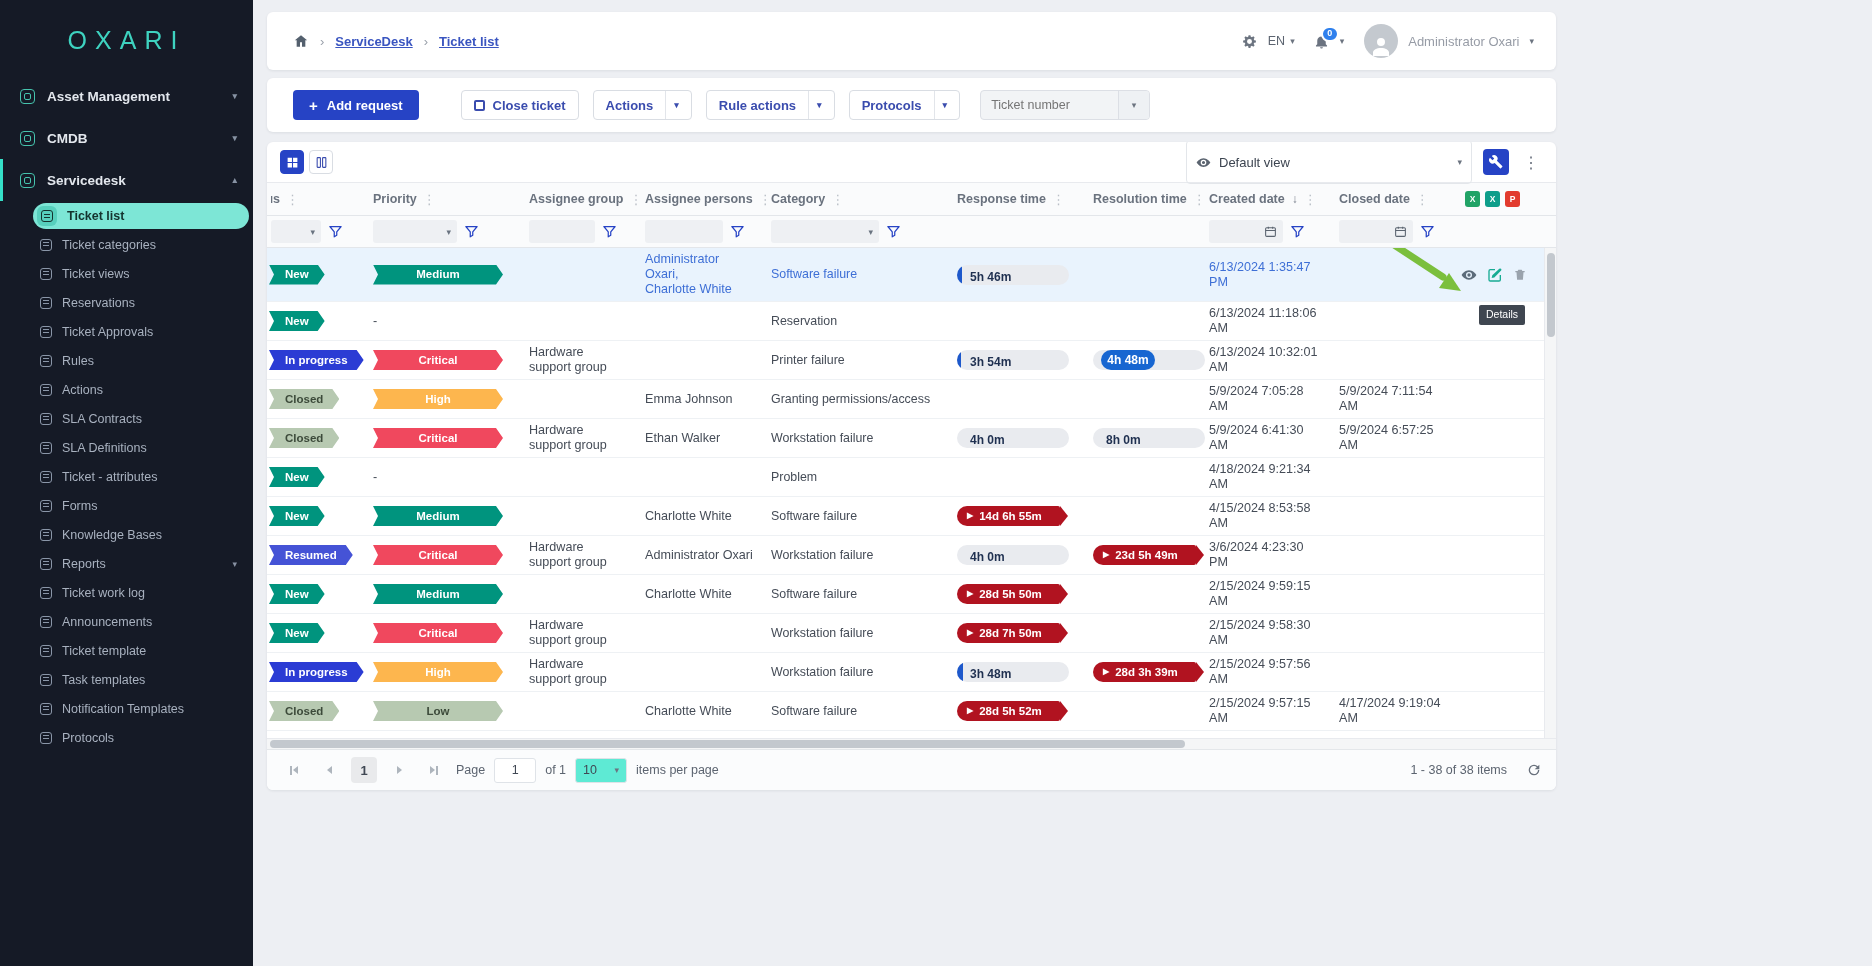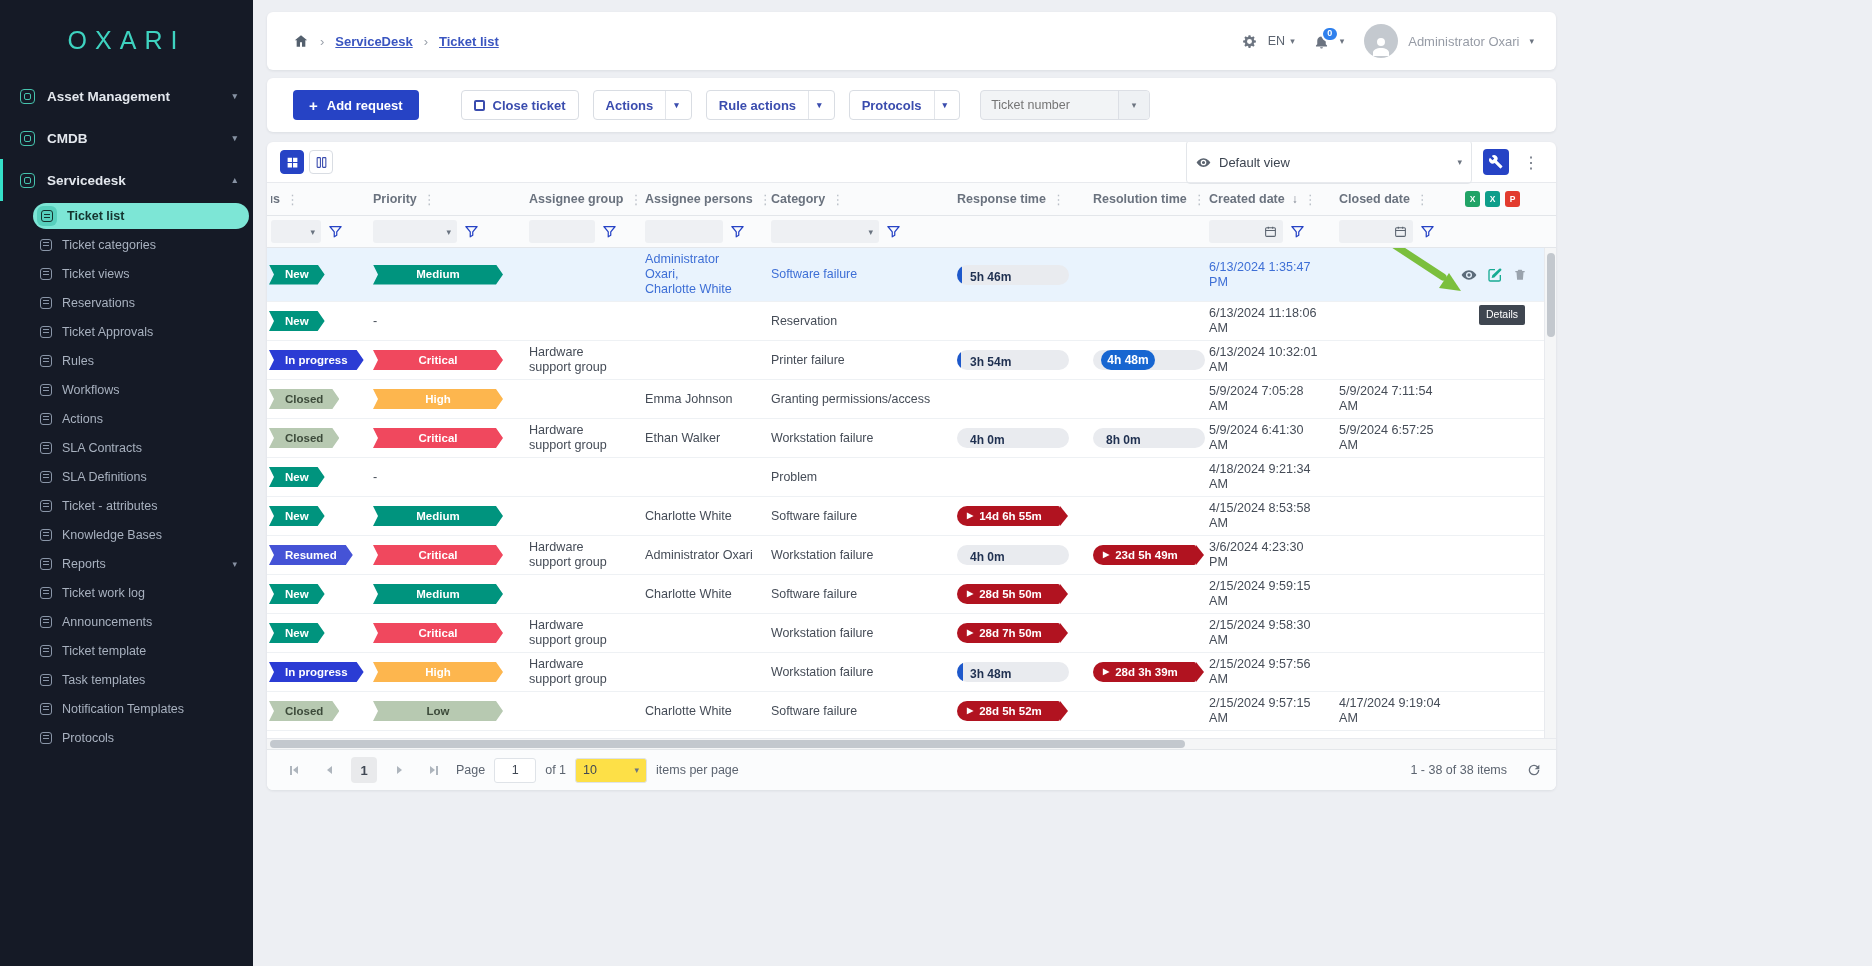--- a/index.html
+++ b/index.html
@@ -104,21 +104,21 @@
   .v-scroll{position:absolute;right:0;top:106px;width:12px;height:490px;background:#f5f6f7;border-left:1px solid #e8eaee}
   .v-scroll .thumb{position:absolute;left:2px;top:5px;width:8px;height:84px;background:#c3c8ce;border-radius:4px;cursor:pointer}
   
   .pager{height:41px;border-top:1px solid #e4e7ea;background:#fbfcfd;display:flex;align-items:center;padding:0 14px;gap:9px;font-size:12.5px;color:#5c6470}
   .pg-btn{width:26px;height:26px;border-radius:4px;display:flex;align-items:center;justify-content:center;gap:1px;cursor:pointer}
   .pg-btn.current{background:#e9eaec;color:#404854;font-weight:700;font-size:13px}
   .tri-l{width:0;height:0;border-top:4.5px solid transparent;border-bottom:4.5px solid transparent;border-right:5.5px solid #aeb5bd}
   .tri-r{width:0;height:0;border-top:4.5px solid transparent;border-bottom:4.5px solid transparent;border-left:5.5px solid #aeb5bd}
   .pg-bar{width:2px;height:9px;background:#aeb5bd}
   .pg-input{width:42px;height:25px;border:1px solid #dfe3e8;border-radius:3px;text-align:center;font-size:12.5px;color:#404854;font-family:inherit;outline:none}
-  .pg-select{width:72px;height:25px;border:1px solid #dfe3e8;border-radius:3px;background:#fde047;display:flex;align-items:center;justify-content:space-between;padding:0 7px;cursor:pointer;color:#404854}
+  .pg-select{width:52px;height:25px;border:1px solid #dfe3e8;border-radius:3px;background:#5eead4;display:flex;align-items:center;justify-content:space-between;padding:0 7px;cursor:pointer;color:#404854}
   .pg-spacer{flex:1}
   .refresh{display:flex;cursor:pointer;margin-left:10px}
 </style>
 </head>
 <body>
 
 <div class="sidebar">
   <div class="logo">OXARI</div>
   <nav>
       <div class="top-item">
@@ -157,37 +157,37 @@
       <div class="sub-item">
         <span class="si"></span>
         <span>Ticket Approvals</span>
       </div>
       <div class="sub-item">
         <span class="si"></span>
         <span>Rules</span>
       </div>
       <div class="sub-item">
         <span class="si"></span>
-        <span>Workflows</span>
-      </div>
-      <div class="sub-item">
-        <span class="si"></span>
         <span>Actions</span>
       </div>
       <div class="sub-item">
         <span class="si"></span>
         <span>SLA Contracts</span>
       </div>
       <div class="sub-item">
         <span class="si"></span>
         <span>SLA Definitions</span>
       </div>
       <div class="sub-item">
         <span class="si"></span>
         <span>Ticket - attributes</span>
+      </div>
+      <div class="sub-item">
+        <span class="si"></span>
+        <span>Forms</span>
       </div>
       <div class="sub-item">
         <span class="si"></span>
         <span>Knowledge Bases</span>
       </div>
       <div class="sub-item">
         <span class="si"></span>
         <span>Reports</span>
         <span class="chev">▾</span>
       </div>

